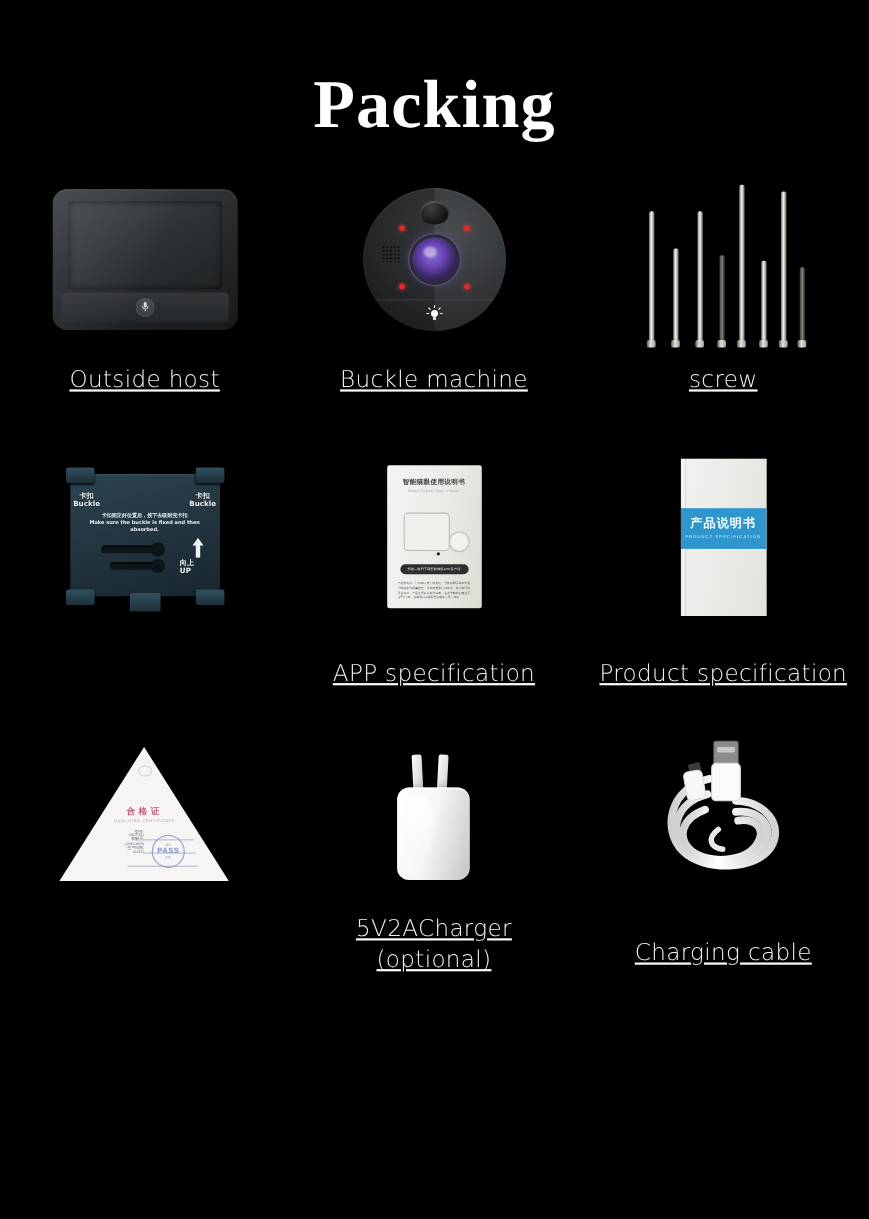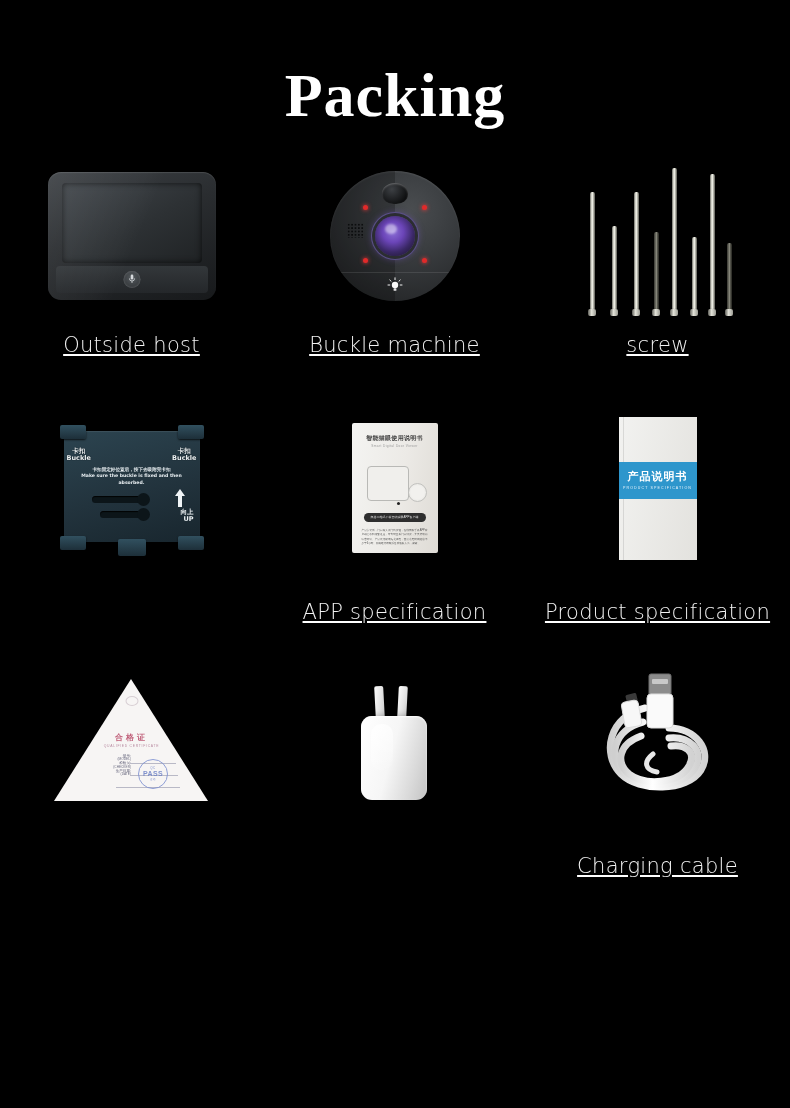--- a/index.html
+++ b/index.html
@@ -170,21 +170,21 @@
   .panel .slot{
     position:absolute;background:#0c1519;border-radius:6px;
     box-shadow:inset 0 1px 1px rgba(0,0,0,.9);
   }
   .panel .slot.s1{left:36px;top:75px;width:52px;height:7px;}
   .panel .slot.s1:after{content:"";position:absolute;right:-6px;top:-3px;width:13px;height:13px;border-radius:50%;background:#0c1519;}
   .panel .slot.s2{left:44px;top:90px;width:44px;height:7px;}
   .panel .slot.s2:after{content:"";position:absolute;right:-6px;top:-3px;width:13px;height:13px;border-radius:50%;background:#0c1519;}
   .panel .uparrow{position:absolute;right:22px;top:68px;width:12px;height:18px;}
   .panel .uplbl{
-    position:absolute;right:14px;top:88px;width:30px;text-align:right;
+    position:absolute;right:14px;top:88px;width:30px;text-align:left;
     font-size:6.5px;line-height:1.15;font-weight:700;color:#eef3f5;
     font-family:"DejaVu Sans",sans-serif;
   }
 
   
   .booklet{
     position:relative;width:86px;height:130px;border-radius:2px;
     background:linear-gradient(100deg,#f4f4f2 0%,#eceae6 55%,#dedbd5 100%);
     box-shadow:0 2px 7px rgba(0,0,0,.75);overflow:hidden;
   }
@@ -505,20 +505,24 @@
       </div>
 
       <div class="cell">
         <div class="art">
           <div class="charger">
             <div class="prong l"></div>
             <div class="prong r"></div>
             <div class="body"></div>
           </div>
         </div>
+        <div class="cap cap-r3">
+          <div>5V2ACharger</div>
+          <div>(optional)</div>
+        </div>
       </div>
 
       <div class="cell">
         <div class="art">
           <div class="cable">
             <svg width="150" height="150" viewBox="0 0 150 150">
               <defs>
                 <linearGradient id="wire" x1="0" y1="0" x2="1" y2="0">
                   <stop offset="0" stop-color="#cfcfcf"></stop>
                   <stop offset="0.45" stop-color="#ffffff"></stop>

